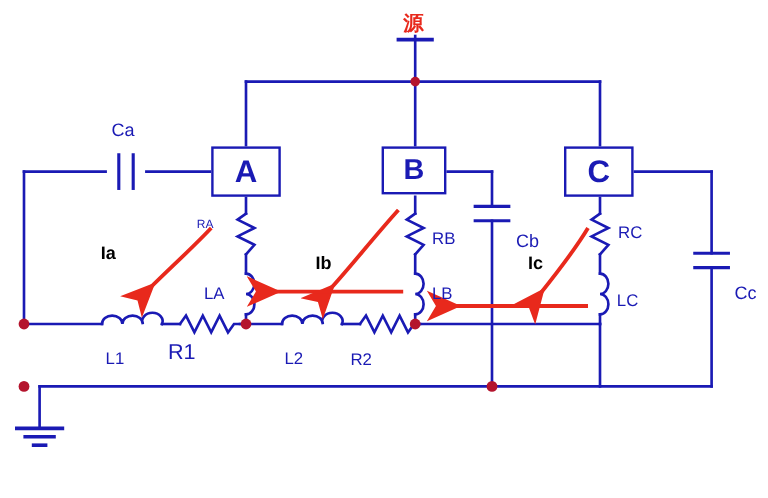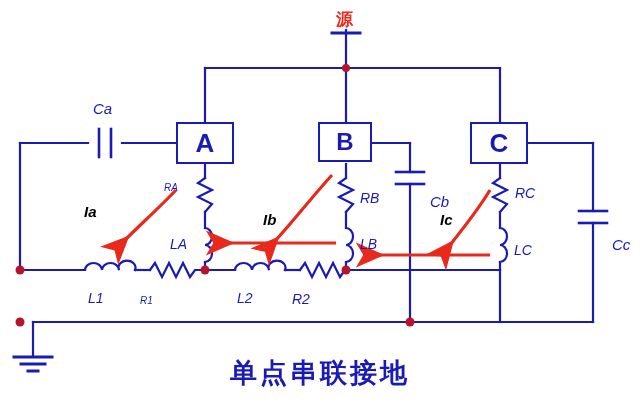--- a/index.html
+++ b/index.html
@@ -1,19 +1,19 @@
 <!DOCTYPE html>
 <html><head>
 <meta charset="utf-8">
 <style>
   html,body{margin:0;padding:0;background:#ffffff;}
   body{width:640px;height:415px;font-family:"Liberation Sans",sans-serif;}
   #stage{position:relative;width:640px;height:415px;overflow:hidden;background:#ffffff;}
   svg.layer{position:absolute;left:0;top:0;width:640px;height:415px;}
-  .lbl{position:absolute;white-space:nowrap;line-height:1;font-style:italic;}
+  .lbl{position:absolute;white-space:nowrap;line-height:1;}
   .red{color:#000000;}
   .blue{color:#1a1ab4;}
   .box-label{
     position:absolute;display:flex;align-items:center;justify-content:center;
     font-weight:bold;color:#1a1ab4;background:#ffffff;
     border:2px solid #1a1ab4;box-sizing:border-box;
   }
   .title{
     position:absolute;left:0;top:355px;width:640px;text-align:center;
     font-family:"DejaVu Sans","Liberation Sans",sans-serif;
@@ -139,21 +139,20 @@
   <div class="lbl blue" style="left:164px;top:183px;font-size:10px;">RA</div>
   <div class="lbl blue" style="left:360px;top:191px;font-size:14px;">RB</div>
   <div class="lbl blue" style="left:515px;top:186px;font-size:14px;">RC</div>
 
   <div class="lbl blue" style="left:170px;top:237px;font-size:14px;">LA</div>
   <div class="lbl blue" style="left:360px;top:237px;font-size:14px;">LB</div>
   <div class="lbl blue" style="left:514px;top:243px;font-size:14px;">LC</div>
 
   <div class="lbl blue" style="left:88px;top:291px;font-size:14px;">L1</div>
   <div class="lbl blue" style="left:237px;top:291px;font-size:14px;">L2</div>
-  <div class="lbl blue" style="left:140px;top:296px;font-size:10px;">R1</div>
+  <div class="lbl blue" style="left:140px;top:284px;font-size:18px;">R1</div>
   <div class="lbl blue" style="left:292px;top:292px;font-size:14px;">R2</div>
 
   <div class="lbl red" style="left:84px;top:204px;font-size:15px;font-weight:bold;">Ia</div>
   <div class="lbl red" style="left:263px;top:212px;font-size:15px;font-weight:bold;">Ib</div>
   <div class="lbl red" style="left:440px;top:212px;font-size:15px;font-weight:bold;">Ic</div>
 
-  <div class="title cn">单点串联接地</div>
 </div>
 
 </body></html>

